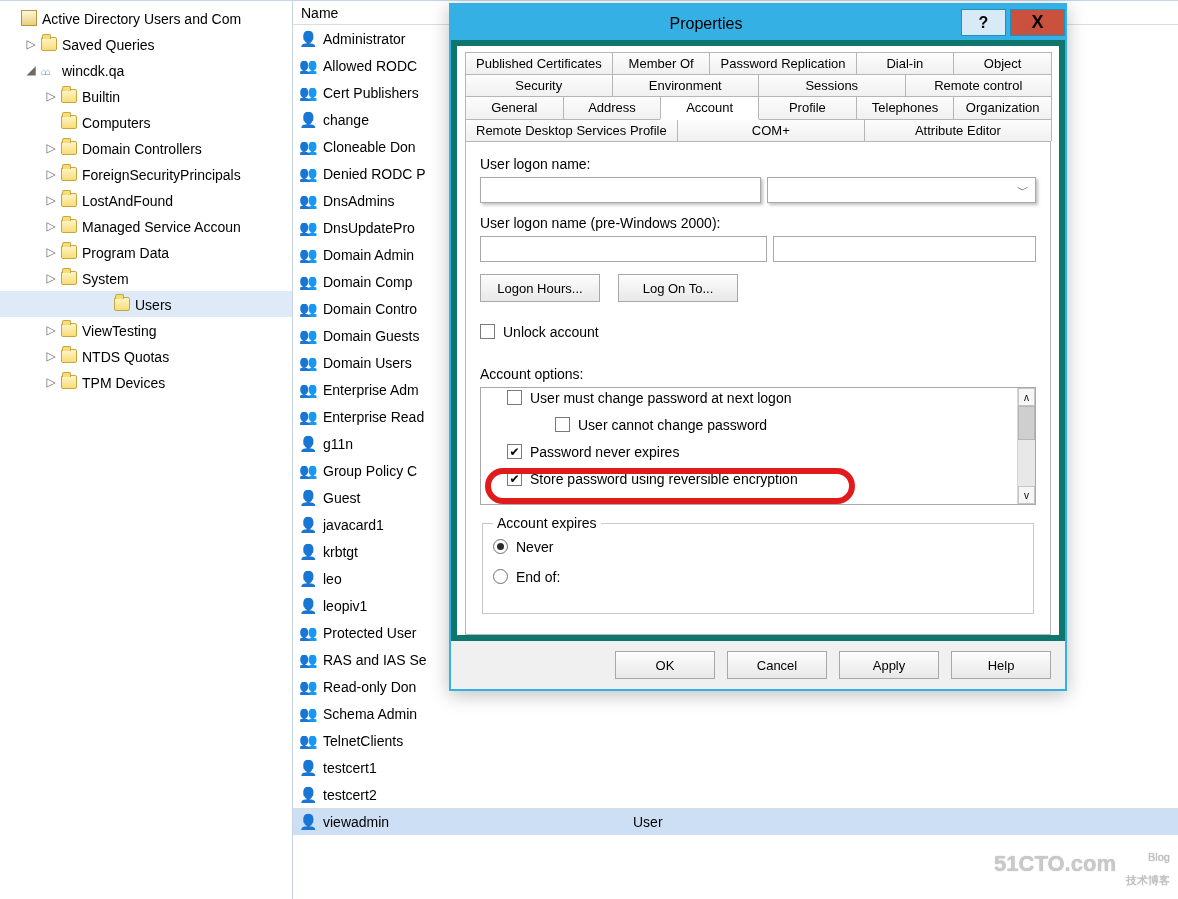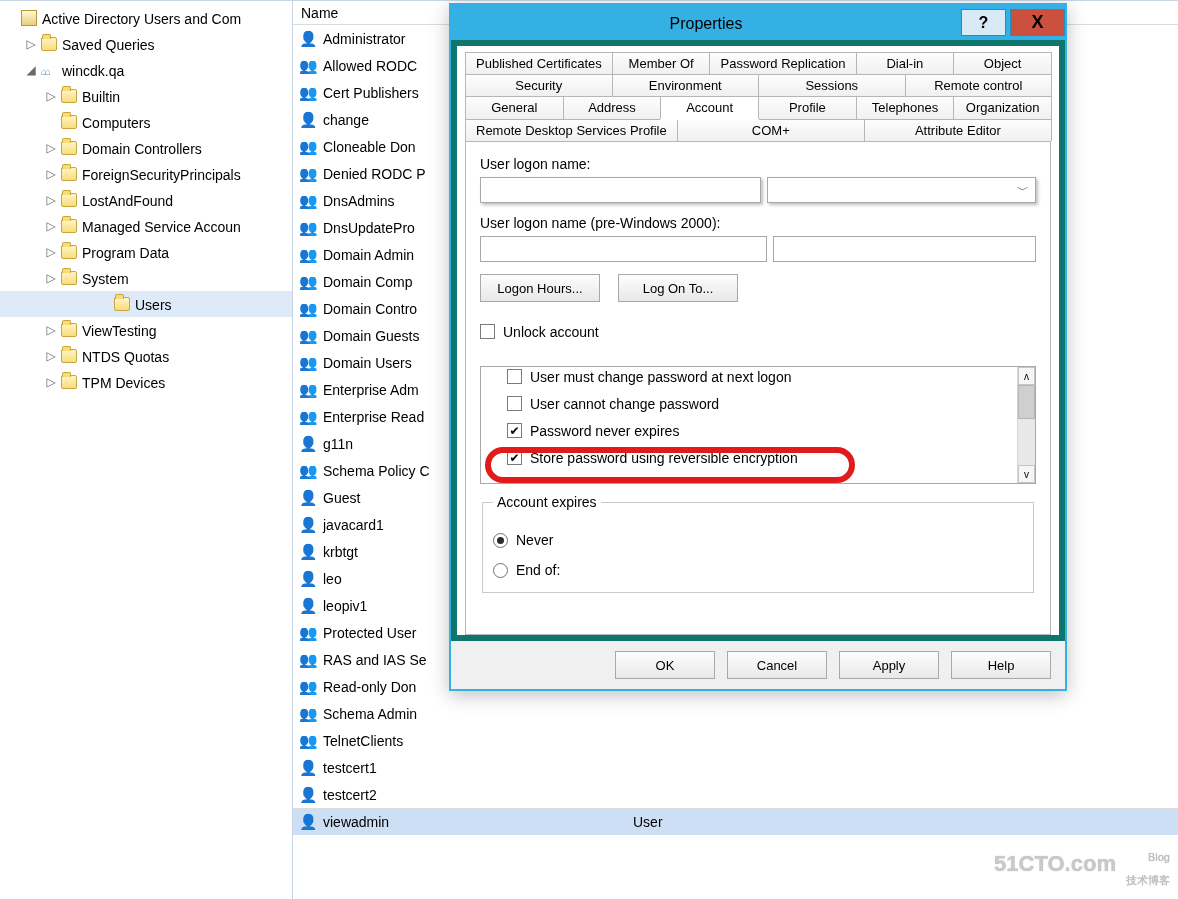--- a/index.html
+++ b/index.html
@@ -52,21 +52,21 @@
   .chk { width:15px; height:15px; border:1px solid #7a7a7a; background:#fff; display:inline-flex; align-items:center; justify-content:center; font-size:12px; cursor:pointer; }
   .listbox { border:1px solid #a8a8a8; height:118px; display:flex; margin-bottom:10px;padding-left:20px; }
   .listbox-inner { flex:1; padding:2px 6px; overflow:hidden; }
   .listbox-scroll { width:18px; background:#f0f0f0; border-left:1px solid #d5d5d5; display:flex; flex-direction:column; }
   .scroll-btn { height:18px; border:1px solid #c5c5c5; background:#f6f6f6; display:flex; align-items:center; justify-content:center; font-size:10px; cursor:pointer; }
   .scroll-track { flex:1; background:#e8e8e8; position:relative; }
   .scroll-thumb { position:absolute; top:0; left:0; right:0; height:34px; background:#cfcfcf; border:1px solid #b5b5b5; }
   .red-circle { position:absolute; border:6px solid #e11b1b; border-radius:28px; pointer-events:none; }
   fieldset.exp { border:1px solid #c9c9c9; padding:8px 10px 14px 10px; }
   fieldset.exp legend { padding:0 4px; font-size:14px; }
-  .radio-row { display:flex; align-items:flex-end; gap:8px; height:30px; }
+  .radio-row { display:flex; align-items:flex-start; gap:8px; height:30px; }
   .radio { width:15px; height:15px; border:1px solid #6f6f6f; border-radius:50%; background:#fff; display:inline-flex; align-items:center; justify-content:center; cursor:pointer; }
   .radio.sel::after { content:""; width:7px; height:7px; background:#2b2b2b; border-radius:50%; }
   .date-box { border:1px solid #bcbcbc; background:#f4f4f4; color:#888; height:26px; display:flex; align-items:center; padding:0 8px; gap:16px; font-size:14px; min-width:310px; }
   .date-ico { margin-left:auto; display:flex; align-items:center; gap:2px; color:#888; }
   .dlg-buttons { height:48px; display:flex; align-items:center; justify-content:flex-end; gap:12px; padding:0 14px; background:#f0f0f0; }
   .dlg-buttons .btn { min-width:100px; }
   .watermark { position:absolute; right:8px; bottom:12px; color:#c9c9c9; font-family:Arial,sans-serif; font-size:22px; font-weight:bold; text-align:right; line-height:1.05; text-shadow:0 0 1px #aaa; pointer-events:none; }
   .watermark .sm { font-size:11px; font-weight:normal; display:block; color:#c0c0c0; }
   .watermark .blog { font-size:11px; font-weight:normal; color:#c0c0c0; float:right;margin-left:32px; }
 </style>
@@ -249,21 +249,21 @@
         <div class="list-row">
           <span class="li-icon grp">👥</span>
           <span>Enterprise Read</span>
         </div>
         <div class="list-row">
           <span class="li-icon usr">👤</span>
           <span>g11n</span>
         </div>
         <div class="list-row">
           <span class="li-icon grp">👥</span>
-          <span>Schema Policy C</span>
+          <span>Group Policy C</span>
         </div>
         <div class="list-row">
           <span class="li-icon usr">👤</span>
           <span>Guest</span>
         </div>
         <div class="list-row">
           <span class="li-icon usr">👤</span>
           <span>javacard1</span>
         </div>
         <div class="list-row">
@@ -367,27 +367,28 @@
       <div class="row-flex" style="gap:18px; margin-top:6px; margin-bottom:22px;">
         <button class="btn">Logon Hours...</button>
         <button class="btn">Log On To...</button>
       </div>
 
       <div class="chk-row" style="margin-bottom:18px;">
         <span class="chk"></span>
         <span>Unlock account</span>
       </div>
 
+      <span class="field-label">Account options:</span>
       <div class="listbox" style="position:relative;">
         <div class="listbox-inner" id="opts">
             <div class="chk-row" style="height: 27px;">
               <span class="chk"></span>
               <span>User must change password at next logon</span>
             </div>
-            <div class="chk-row" style="height: 27px;">
+            <div class="chk-row" style="height: 27px; margin-left: 48px;">
               <span class="chk"></span>
               <span>User cannot change password</span>
             </div>
             <div class="chk-row" style="height: 27px;">
               <span class="chk">✔</span>
               <span>Password never expires</span>
             </div>
             <div class="chk-row" style="height: 27px;">
               <span class="chk">✔</span>
               <span>Store password using reversible encryption</span>

